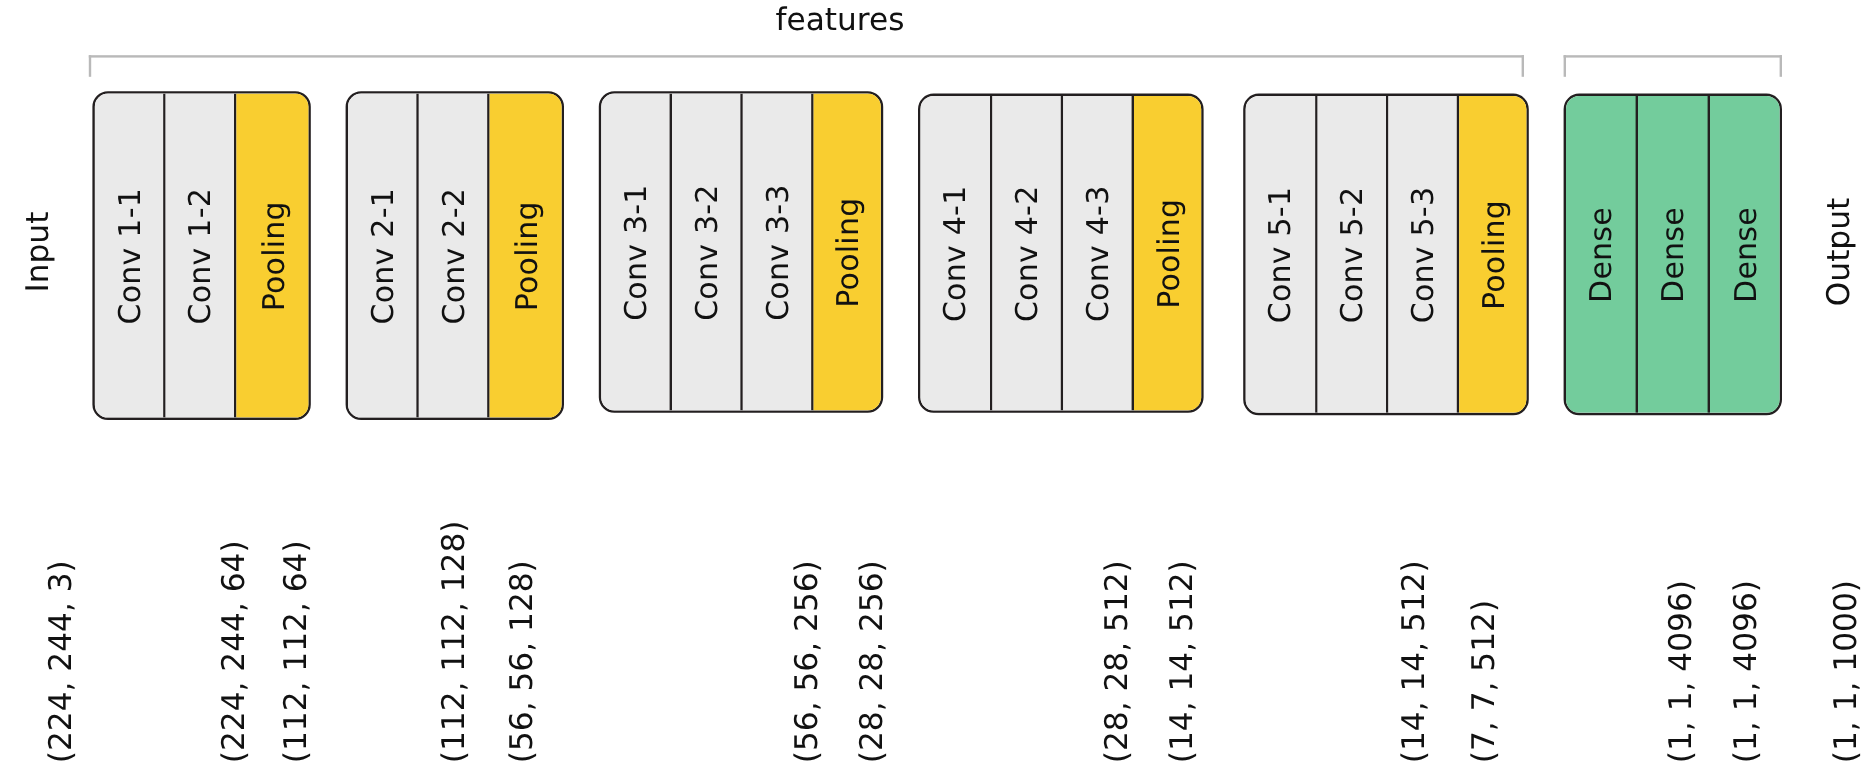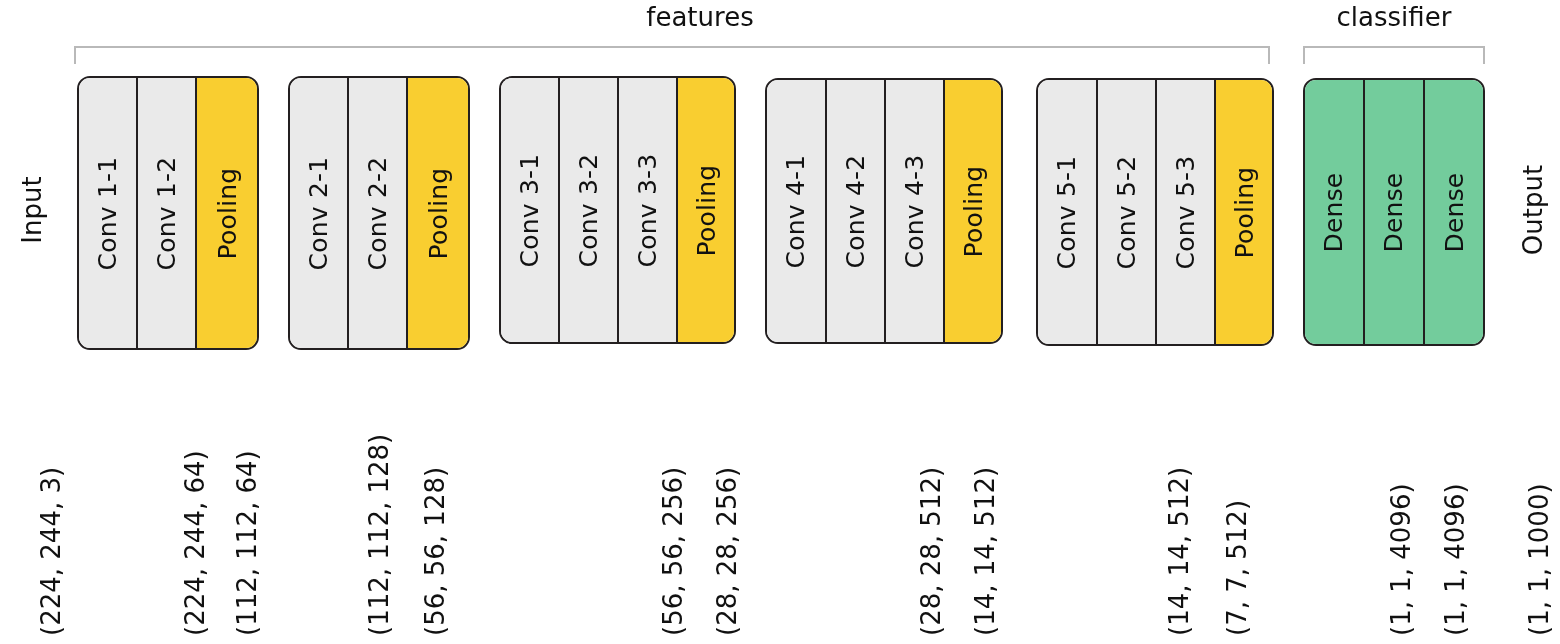--- a/index.html
+++ b/index.html
@@ -83,21 +83,20 @@
     transform:rotate(-90deg);
     font-family:"DejaVu Sans", sans-serif;
   }
 </style>
 </head>
 <body>
 
 <div id="canvas">
 
   <div class="group-title" id="features-title" style="left: 600px; top: 2px; width: 200px;">features</div>
-  <div class="group-title" id="classifier-title" style="left: 1294px; top: 2px; width: 200px;">classifier</div>
 
   <div class="bracket" id="bracket-0" style="left: 74px; top: 46px; width: 1196px;"></div>
   <div class="bracket" id="bracket-1" style="left: 1303px; top: 46px; width: 182px;"></div>
 
   <div class="side-label" id="input-label" style="left: -28px; top: 195px; width: 120px; text-align: center;">Input</div>
   <div class="side-label" id="output-label" style="left: 1473px; top: 195px; width: 120px; text-align: center;">Output</div>
 
   <div id="blocks-host">
       <div class="block" style="left: 77px; top: 76px; width: 182px; height: 274px;">
         <div class="cell conv" style="width: 59px; flex: 0 0 59px;">

